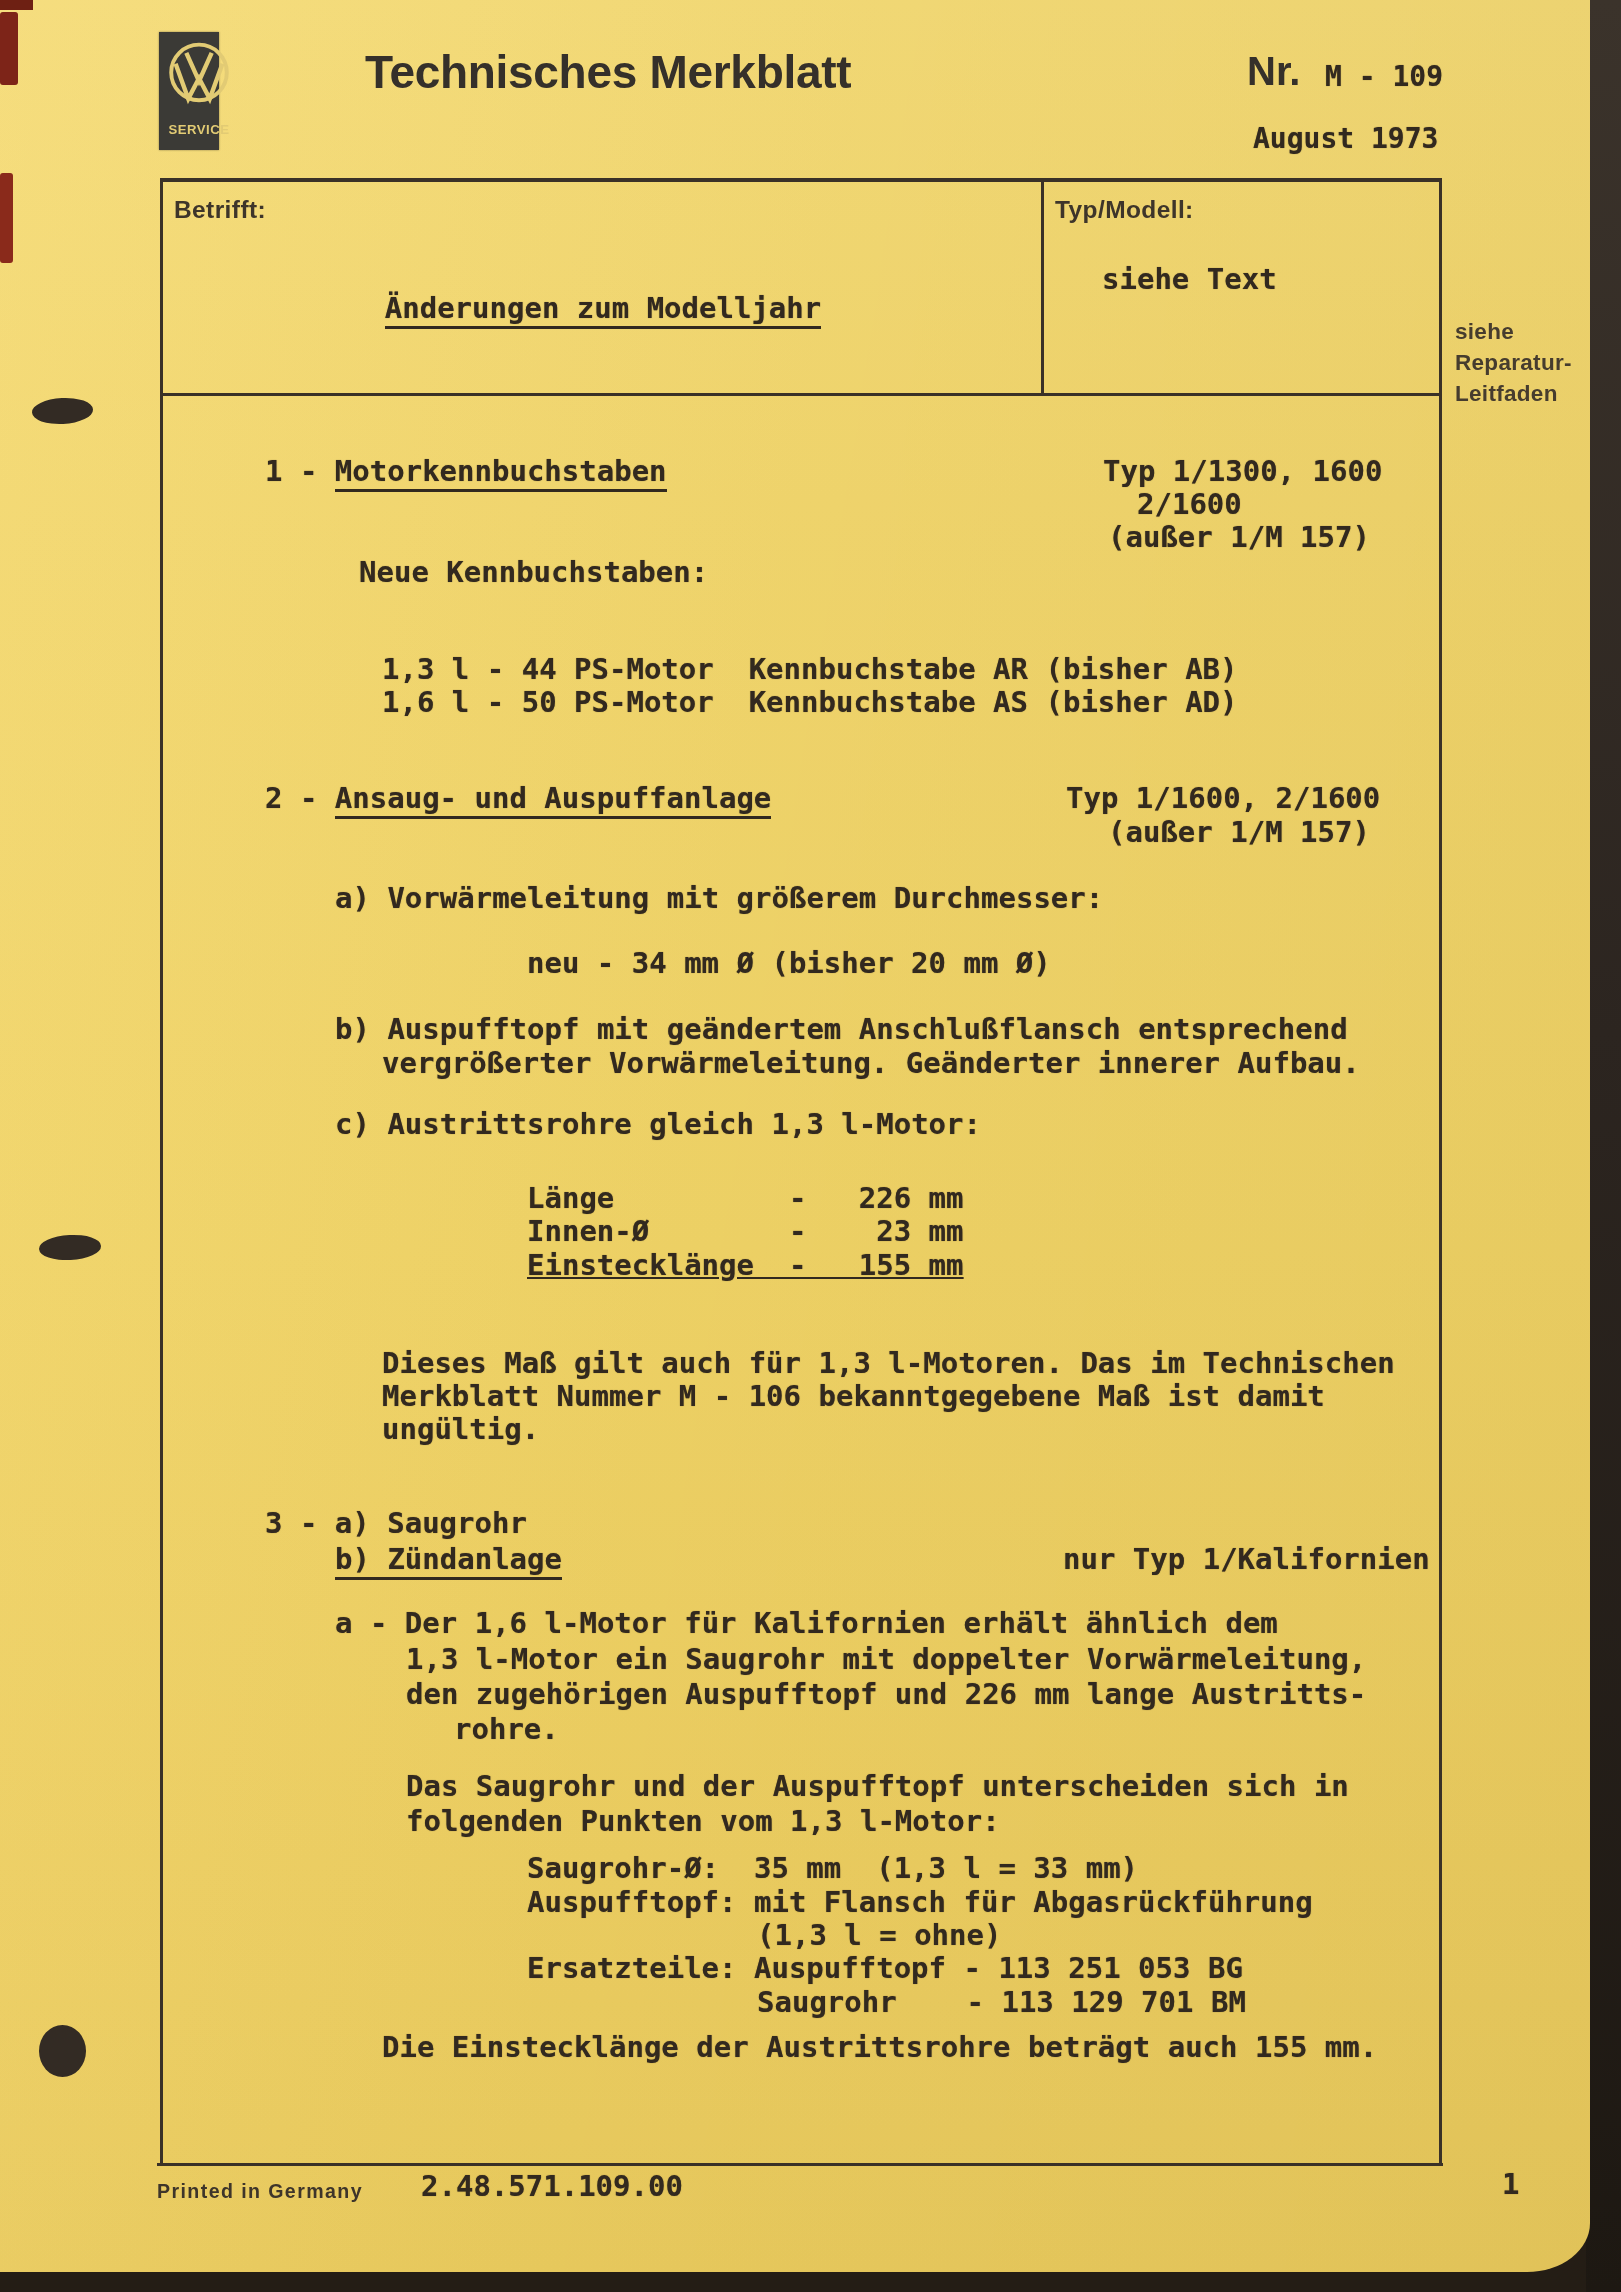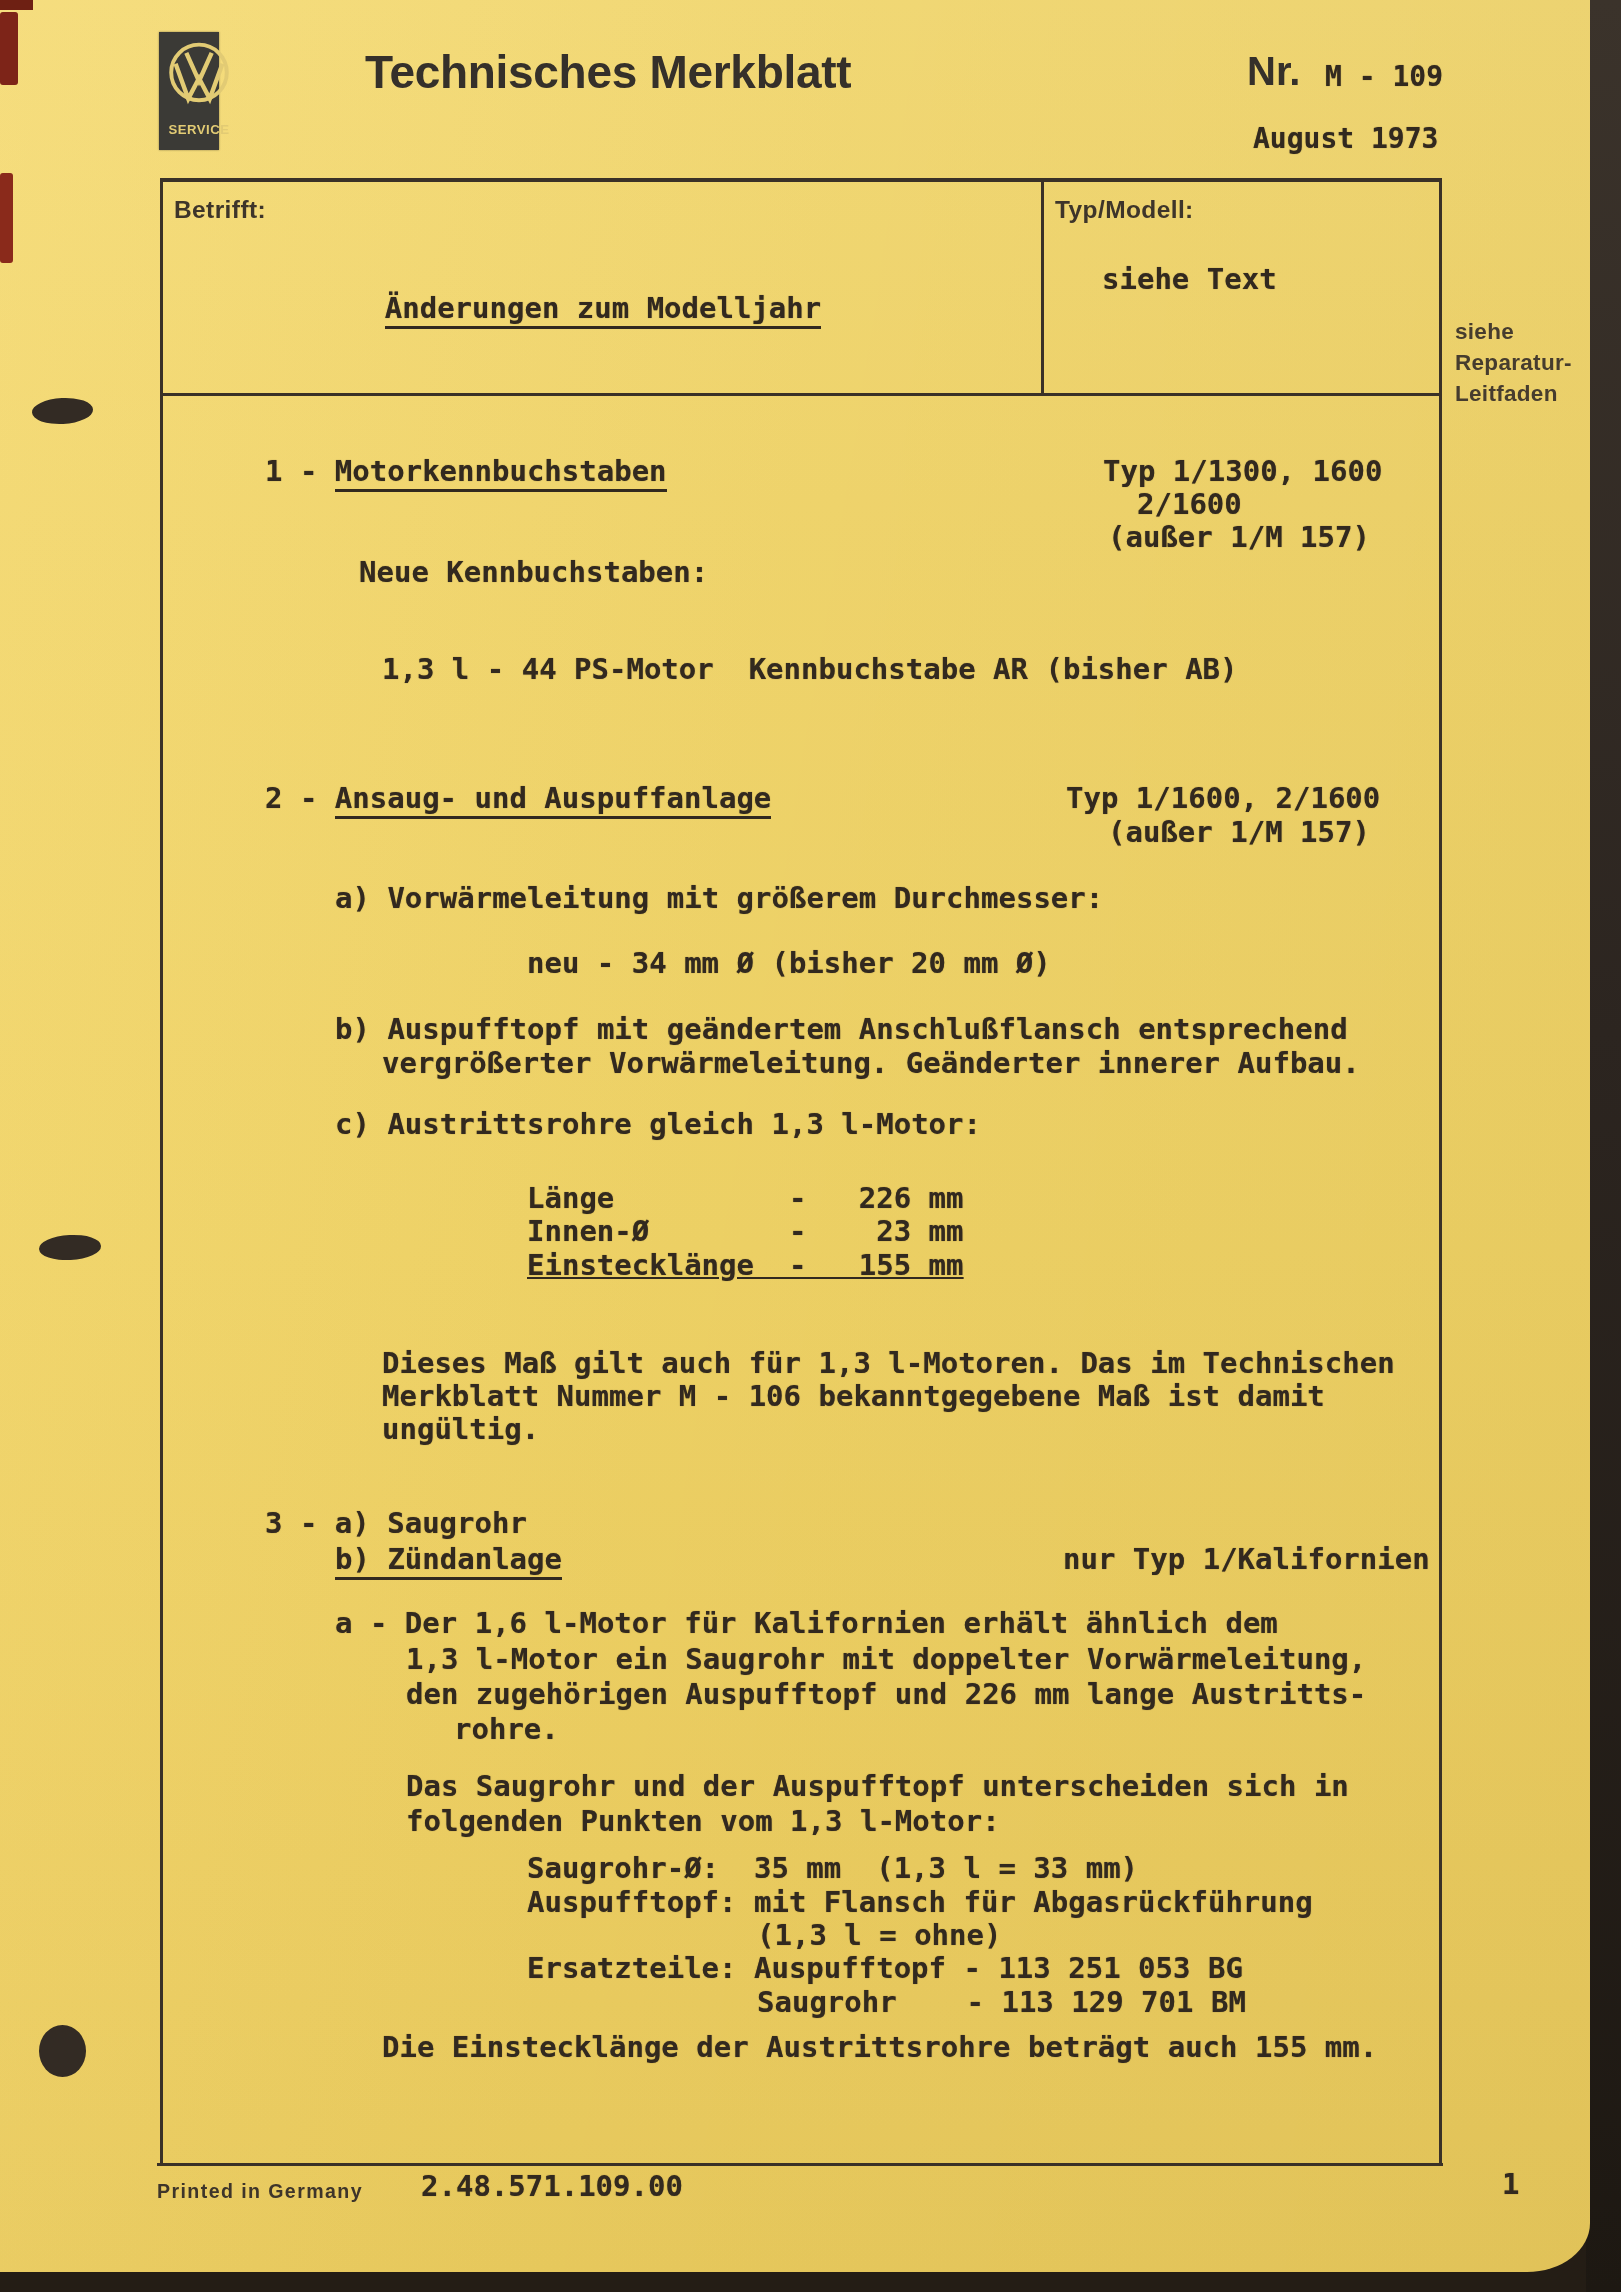--- a/index.html
+++ b/index.html
@@ -76,20 +76,21 @@
     <div class="sidenote" style="top:319px;">siehe</div>
     <div class="sidenote" style="top:350px;">Reparatur-</div>
     <div class="sidenote" style="top:381px;">Leitfaden</div>
 
     <div class="mono" style="left:265px;top:455px;"><span>1 - </span><span class="ul">Motorkennbuchstaben</span></div>
     <div class="mono" style="left:1103px;top:455px;">Typ 1/1300, 1600</div>
     <div class="mono" style="left:1137px;top:488px;">2/1600</div>
     <div class="mono" style="left:1108px;top:521px;">(außer 1/M 157)</div>
     <div class="mono" style="left:335px;top:556px;margin-left:24px;">Neue Kennbuchstaben:</div>
     <div class="mono" style="left:382px;top:653px;">1,3 l - 44 PS-Motor  Kennbuchstabe AR (bisher AB)</div>
+    <div class="mono" style="left:382px;top:686px;">1,6 l - 50 PS-Motor  Kennbuchstabe AS (bisher AD)</div>
 
     <div class="mono" style="left:265px;top:782px;"><span>2 - </span><span class="ul">Ansaug- und Auspuffanlage</span></div>
     <div class="mono" style="left:1066px;top:782px;">Typ 1/1600, 2/1600</div>
     <div class="mono" style="left:1108px;top:816px;">(außer 1/M 157)</div>
     <div class="mono" style="left:335px;top:882px;">a) Vorwärmeleitung mit größerem Durchmesser:</div>
     <div class="mono" style="left:527px;top:947px;">neu - 34 mm Ø (bisher 20 mm Ø)</div>
     <div class="mono" style="left:335px;top:1013px;">b) Auspufftopf mit geändertem Anschlußflansch entsprechend</div>
     <div class="mono" style="left:382px;top:1047px;">vergrößerter Vorwärmeleitung. Geänderter innerer Aufbau.</div>
     <div class="mono" style="left:335px;top:1108px;">c) Austrittsrohre gleich 1,3 l-Motor:</div>
     <div class="mono" style="left:527px;top:1182px;">Länge          -   226 mm</div>

